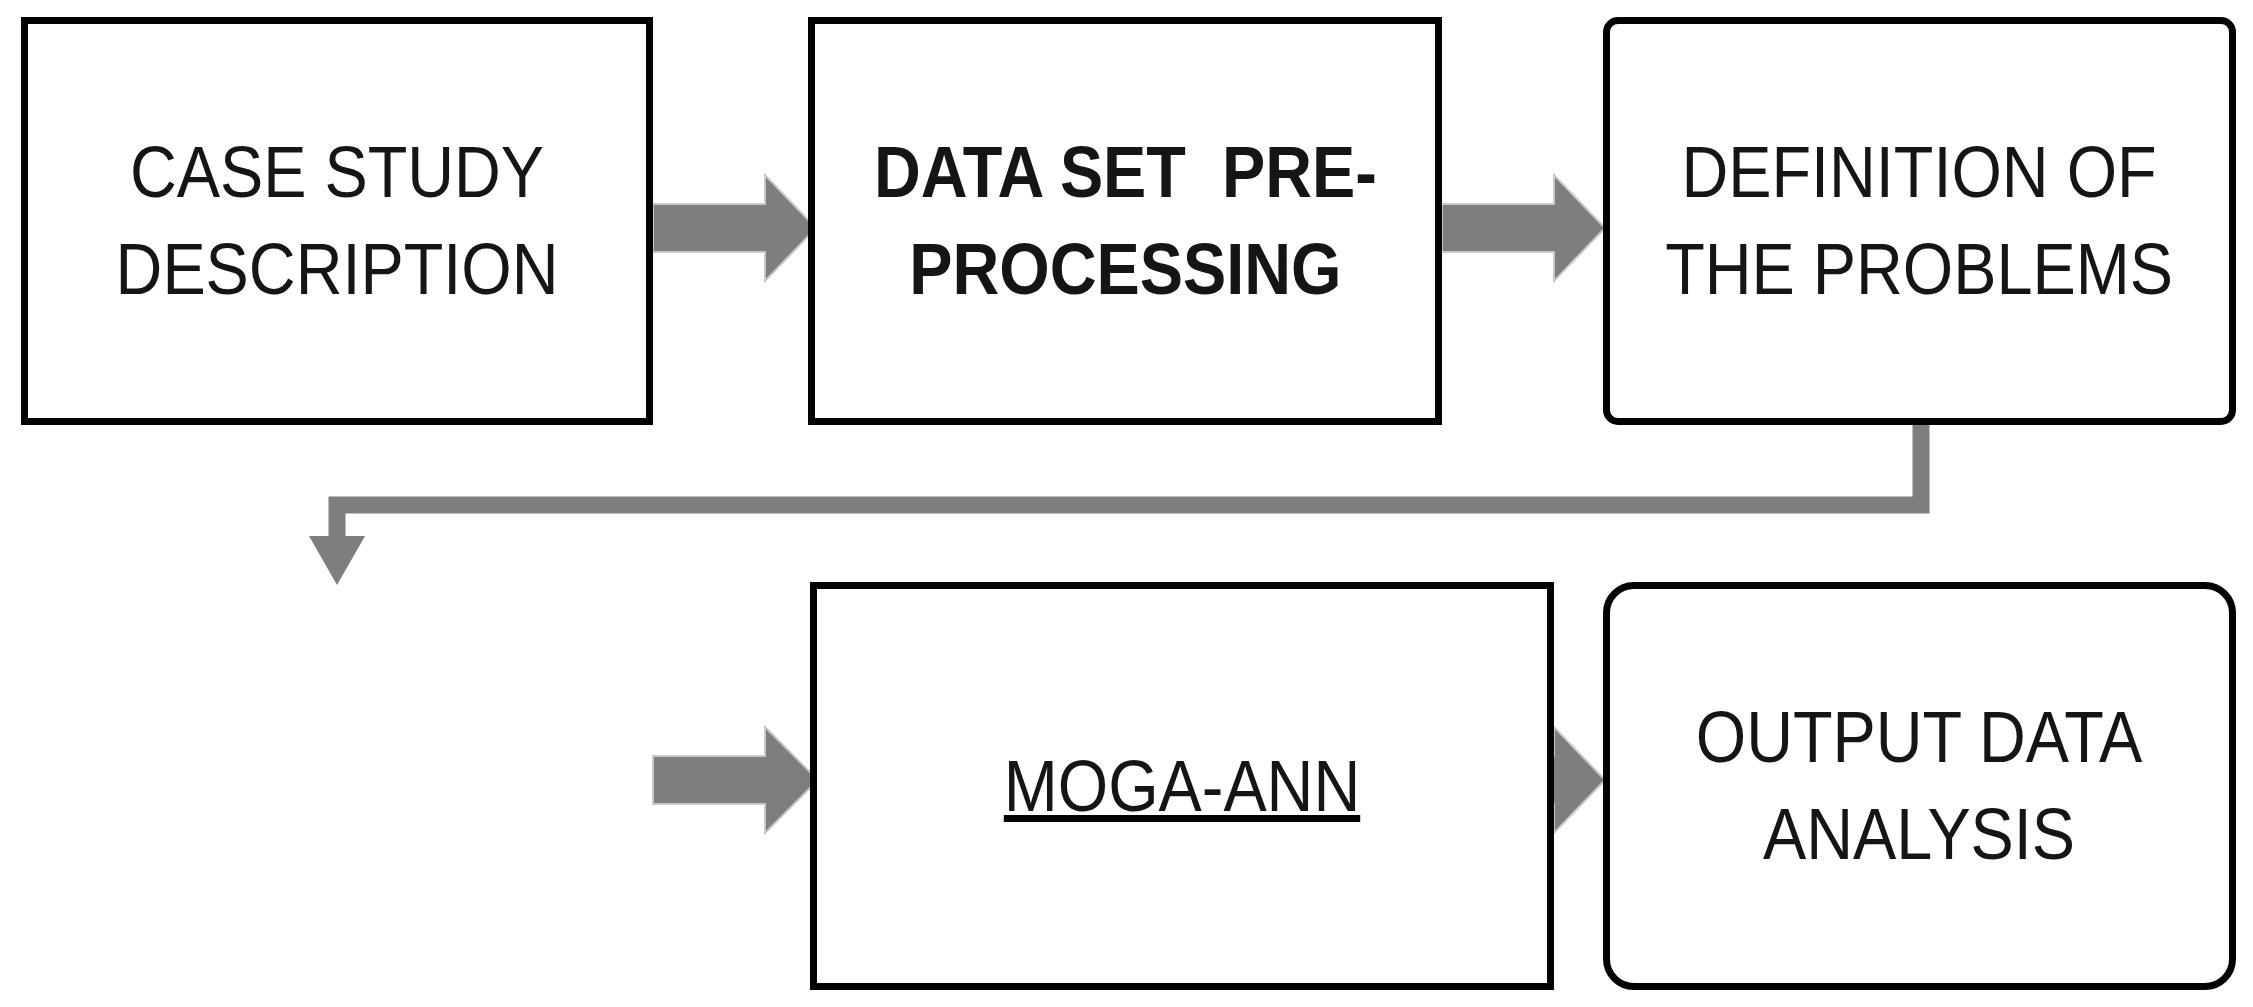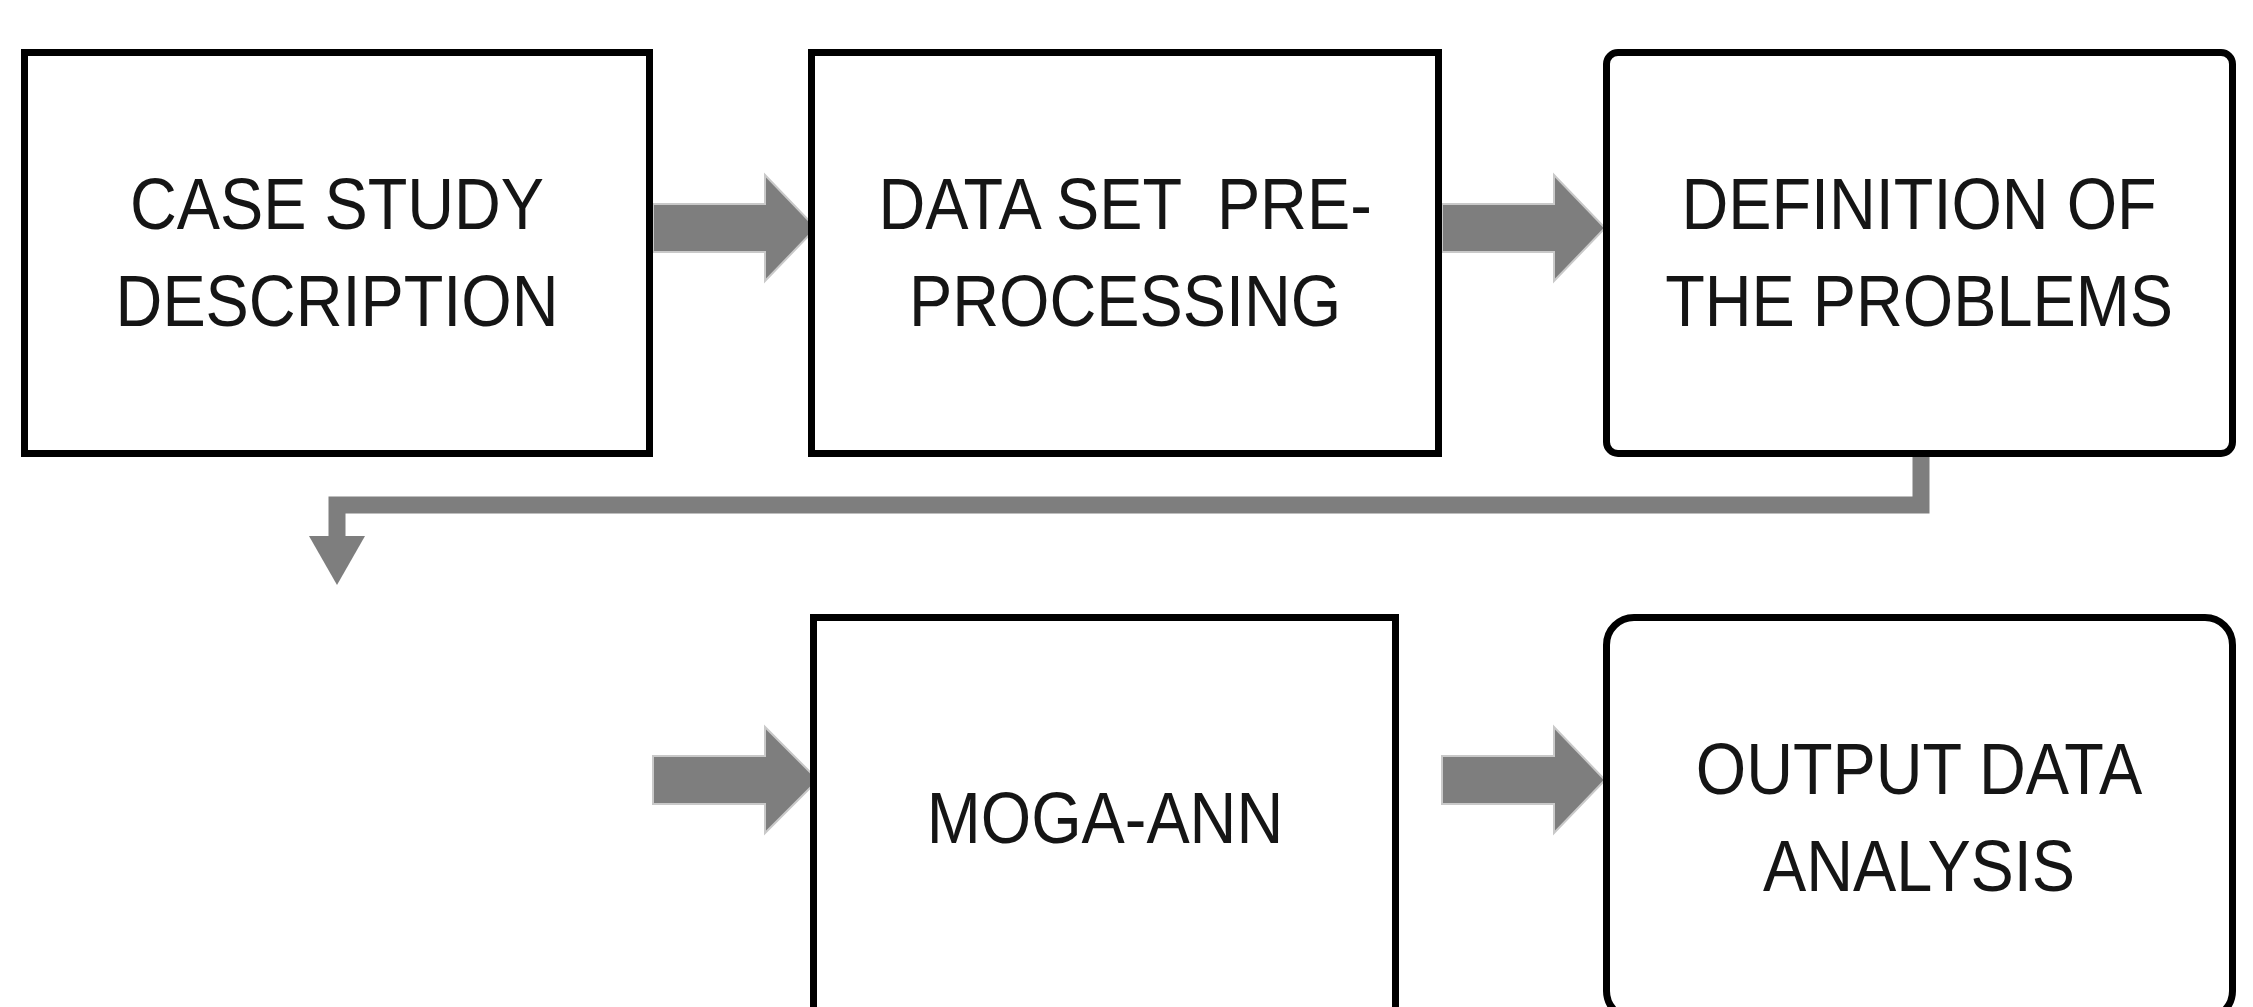--- a/index.html
+++ b/index.html
@@ -25,38 +25,37 @@
   }
   .flow-box {
     position: absolute;
     box-sizing: border-box;
     border: 7px solid #000000;
     background: #ffffff;
     display: flex;
     align-items: center;
     justify-content: center;
     z-index: 2;
-    margin-top: 32px;
   }
   .flow-box .label {
     white-space: pre-wrap;
     text-align: center;
     color: #151515;
     font-size: 72px;
     line-height: 97px;
     letter-spacing: 0px;
     transform: scaleX(0.9);
     transform-origin: center center;
   }
   
   #box-1 { left: 21px;   top: 17px;  width: 632px; height: 408px; }
-  #box-2 { left: 808px;  top: 17px;  width: 634px; height: 408px; }
+  #box-2 { left: 808px;  top: 17px;  width: 634px; height: 408px; font-weight: bold; }
   #box-3 { left: 1603px; top: 17px;  width: 633px; height: 408px; border-radius: 15px; }
   #box-4 { left: 21px;   top: 582px; width: 632px; height: 408px; }
-  #box-5 { left: 810px;  top: 582px; width: 589px; height: 408px; }
+  #box-5 { left: 810px;  top: 582px; width: 744px; height: 408px; text-decoration: underline; }
   #box-6 { left: 1603px; top: 582px; width: 633px; height: 408px; border-radius: 31px; }
 </style>
 </head>
 <body>
 
 <div class="canvas">
 
   <svg class="arrow-layer" viewBox="0 0 2253 1007" xmlns="http://www.w3.org/2000/svg">
 
     <polygon points="653,204 765,204 765,175 816,228 765,281 765,252 653,252" fill="#7e7e7e" stroke="#c9c9c9" stroke-width="2"></polygon>

